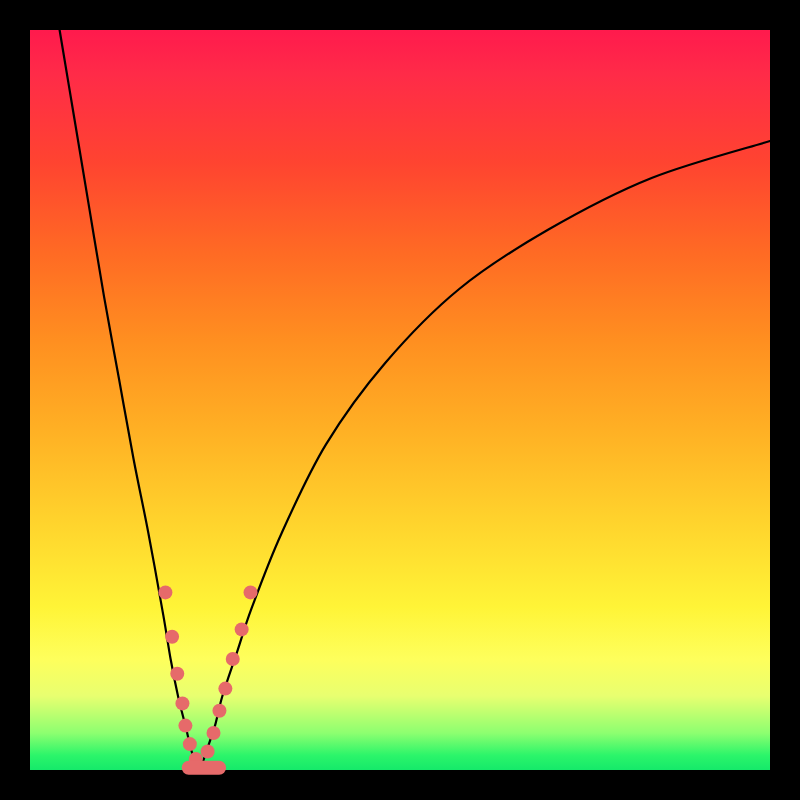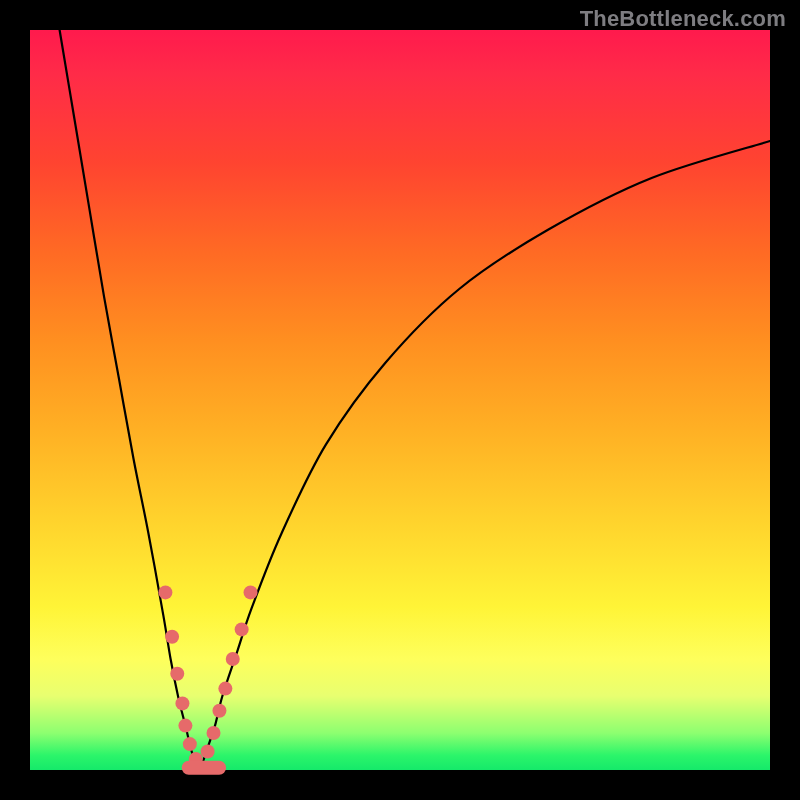--- a/index.html
+++ b/index.html
@@ -99,15 +99,14 @@
           <circle cx="195.36" cy="658.6" r="7" class="marker"></circle>
           <circle cx="202.75999999999996" cy="629" r="7" class="marker"></circle>
           <circle cx="211.64000000000001" cy="599.4" r="7" class="marker"></circle>
           <circle cx="220.51999999999998" cy="562.4" r="7" class="marker"></circle>
         </g>
       <rect id="bottom-cap" class="marker-cap" rx="7" ry="7" x="151.7" y="730.78" width="44.400000000000034" height="14"></rect>
     </svg>
 
   </div>
 
-  <div class="watermark">TheBottleneck.com</div>
 
 </div>
 
 </body></html>

